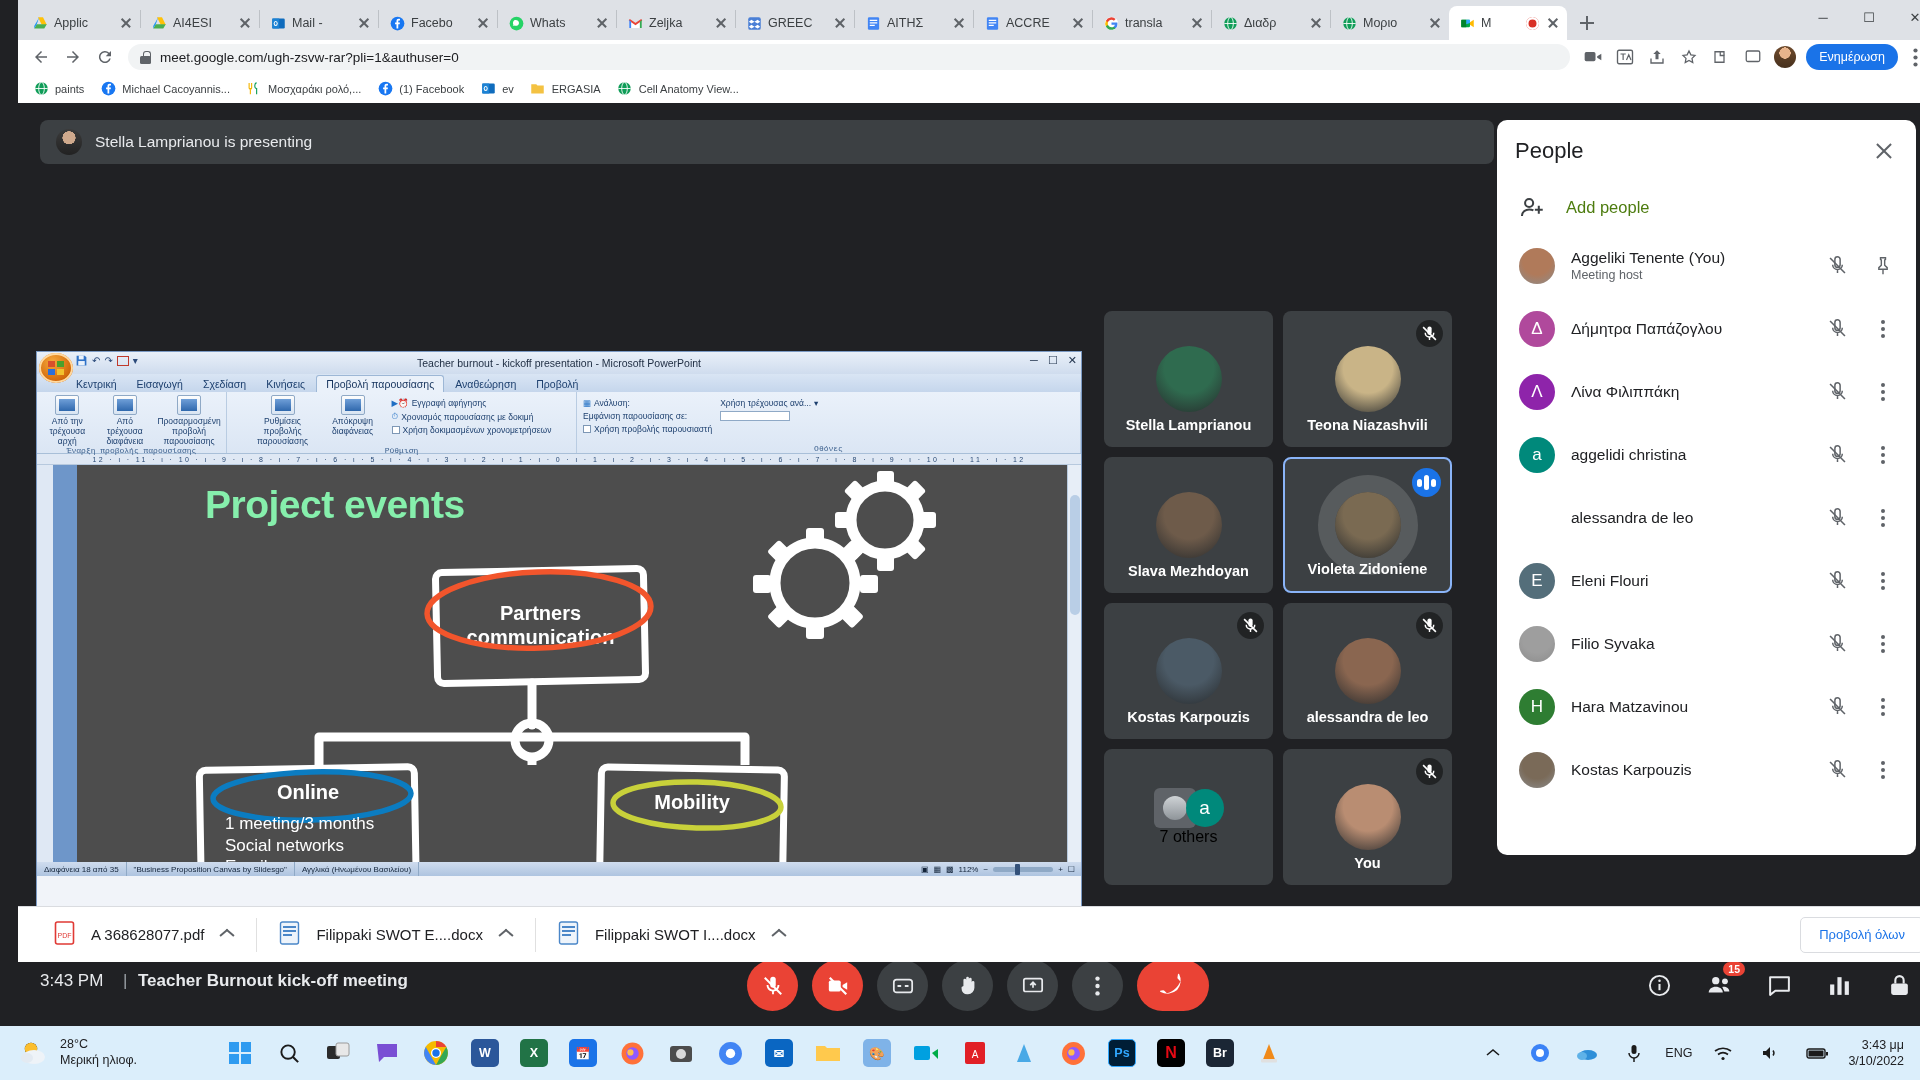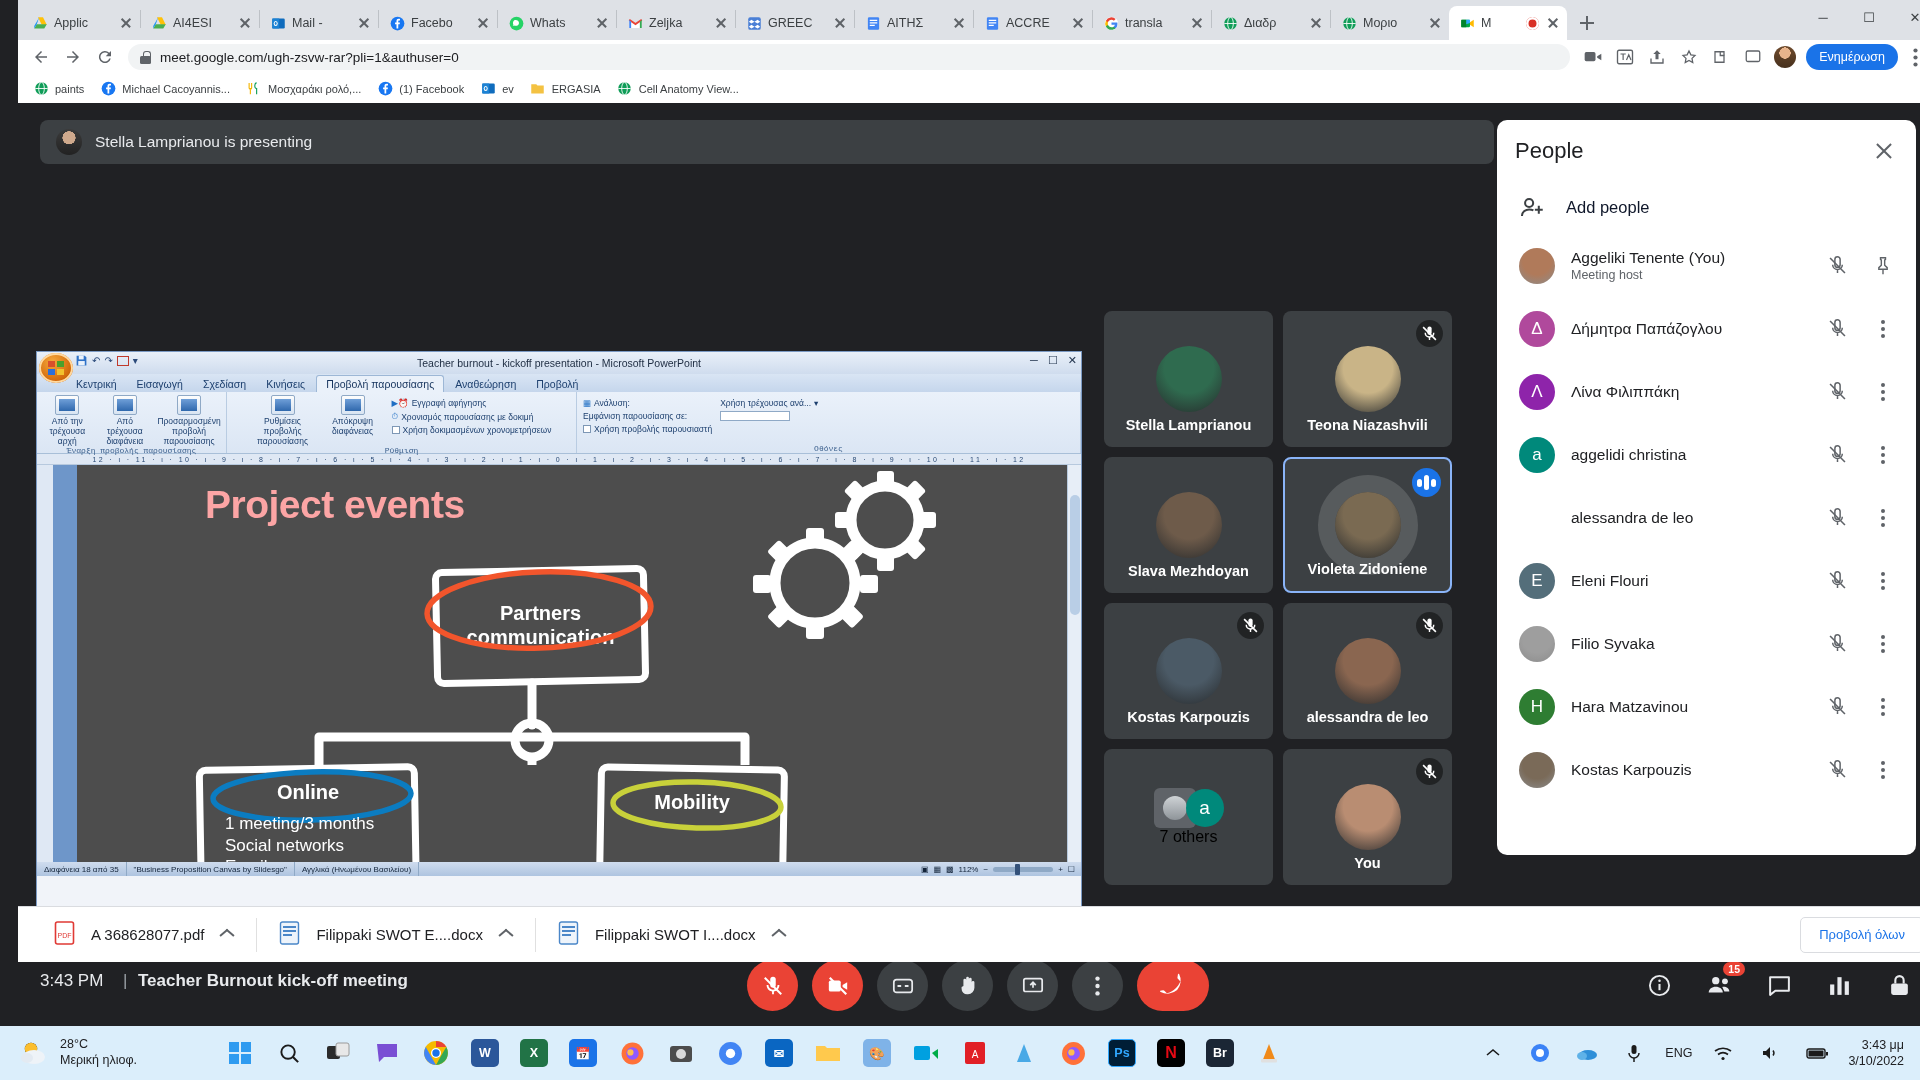--- a/index.html
+++ b/index.html
@@ -116,21 +116,21 @@
   .rchk { width:8px;height:8px;border:1px solid #7d97b5;background:#fff;display:inline-block;}
   .rsel { width:70px;height:10px;border:1px solid #8fa9c6;background:#fff;}
 
   .ruler { height:11px; background:#dfe8f4; border-bottom:1px solid #b7c9de; font-size:7px;
            color:#2a4straight; display:flex; align-items:center; justify-content:center;
            letter-spacing:2.4px; color:#2a4a75; overflow:hidden; white-space:nowrap;}
   .pptbody { position:relative; height:397px; background:#4a4a4a; overflow:hidden; }
   .leftpane { position:absolute; left:0; top:0; width:16px; height:100%; background:#dfe8f4; }
   .thumbstrip { position:absolute; left:16px; top:0; width:24px; height:100%; background:#6e96c9; }
   .slide { position:absolute; left:40px; top:0; right:14px; bottom:0; background:#4d4d4d; }
-  .slide h1 { position:absolute; left:128px; top:18px; color:#fca5a5; font-size:39px; font-weight:bold;
+  .slide h1 { position:absolute; left:128px; top:18px; color:#86efac; font-size:39px; font-weight:bold;
               letter-spacing:-0.5px;}
   .sbox { position:absolute; border:7px solid #fff; border-radius:10px; }
   .slabel { position:absolute; color:#fff; font-weight:bold; text-align:center; }
   .bullets { position:absolute; color:#fff; font-size:17px; line-height:1.27; }
   .scroll-r { position:absolute; right:0; top:0; width:14px; height:100%; background:#e7eef7;
               border-left:1px solid #b7c9de;}
   .scroll-r .thumb{position:absolute;left:2px;top:30px;width:10px;height:120px;background:#b9cee6;border-radius:5px;}
   .statusbar { height:14px; background:linear-gradient(#cfdcee,#aec4e0); display:flex; align-items:center;
                font-size:8px; color:#13243a; }
   .sbcell { padding:0 7px; border-right:1px solid #8fa9c6; white-space:nowrap; height:14px;
@@ -180,21 +180,21 @@
 
   
   .people { position:absolute; right:22px; top:17px; width:419px; height:735px; background:#fff;
             border-radius:10px; overflow:hidden; }
   .ppl-head { height:62px; display:flex; align-items:center; padding:12px 18px; }
   .ppl-head .t { font-size:22px; color:#202124; flex:1; }
   .ppl-close { width:28px;height:28px;position:relative; }
   .ppl-close::before,.ppl-close::after{content:"";position:absolute;left:4px;top:13px;width:20px;height:2px;background:#5f6368;}
   .ppl-close::before{transform:rotate(45deg);} .ppl-close::after{transform:rotate(-45deg);}
   .addppl { height:50px; display:flex; align-items:center; gap:20px; padding:0 22px; }
-  .addppl .lbl { font-size:16.5px; color:#0f172a; }
+  .addppl .lbl { font-size:16.5px; color:#4d7c0f; }
   .plist { padding:2px 0 0; }
   .prow { height:63px; display:flex; align-items:center; padding:0 18px 0 22px; gap:16px; }
   .pav { width:36px;height:36px;border-radius:50%;flex:0 0 36px;display:flex;align-items:center;
          justify-content:center;color:#fff;font-size:17px;overflow:hidden;}
   .pinfo { flex:1; min-width:0; }
   .pname { font-size:15.5px; color:#202124; white-space:nowrap; overflow:hidden; text-overflow:ellipsis; }
   .psub { font-size:12.5px; color:#5f6368; margin-top:1px; }
   .picon { width:30px;height:30px;display:flex;align-items:center;justify-content:center;flex:0 0 30px; }
   .kebab { display:flex; flex-direction:column; gap:3px; }
   .kebab i { width:4px;height:4px;border-radius:50%;background:#5f6368;display:block; }

